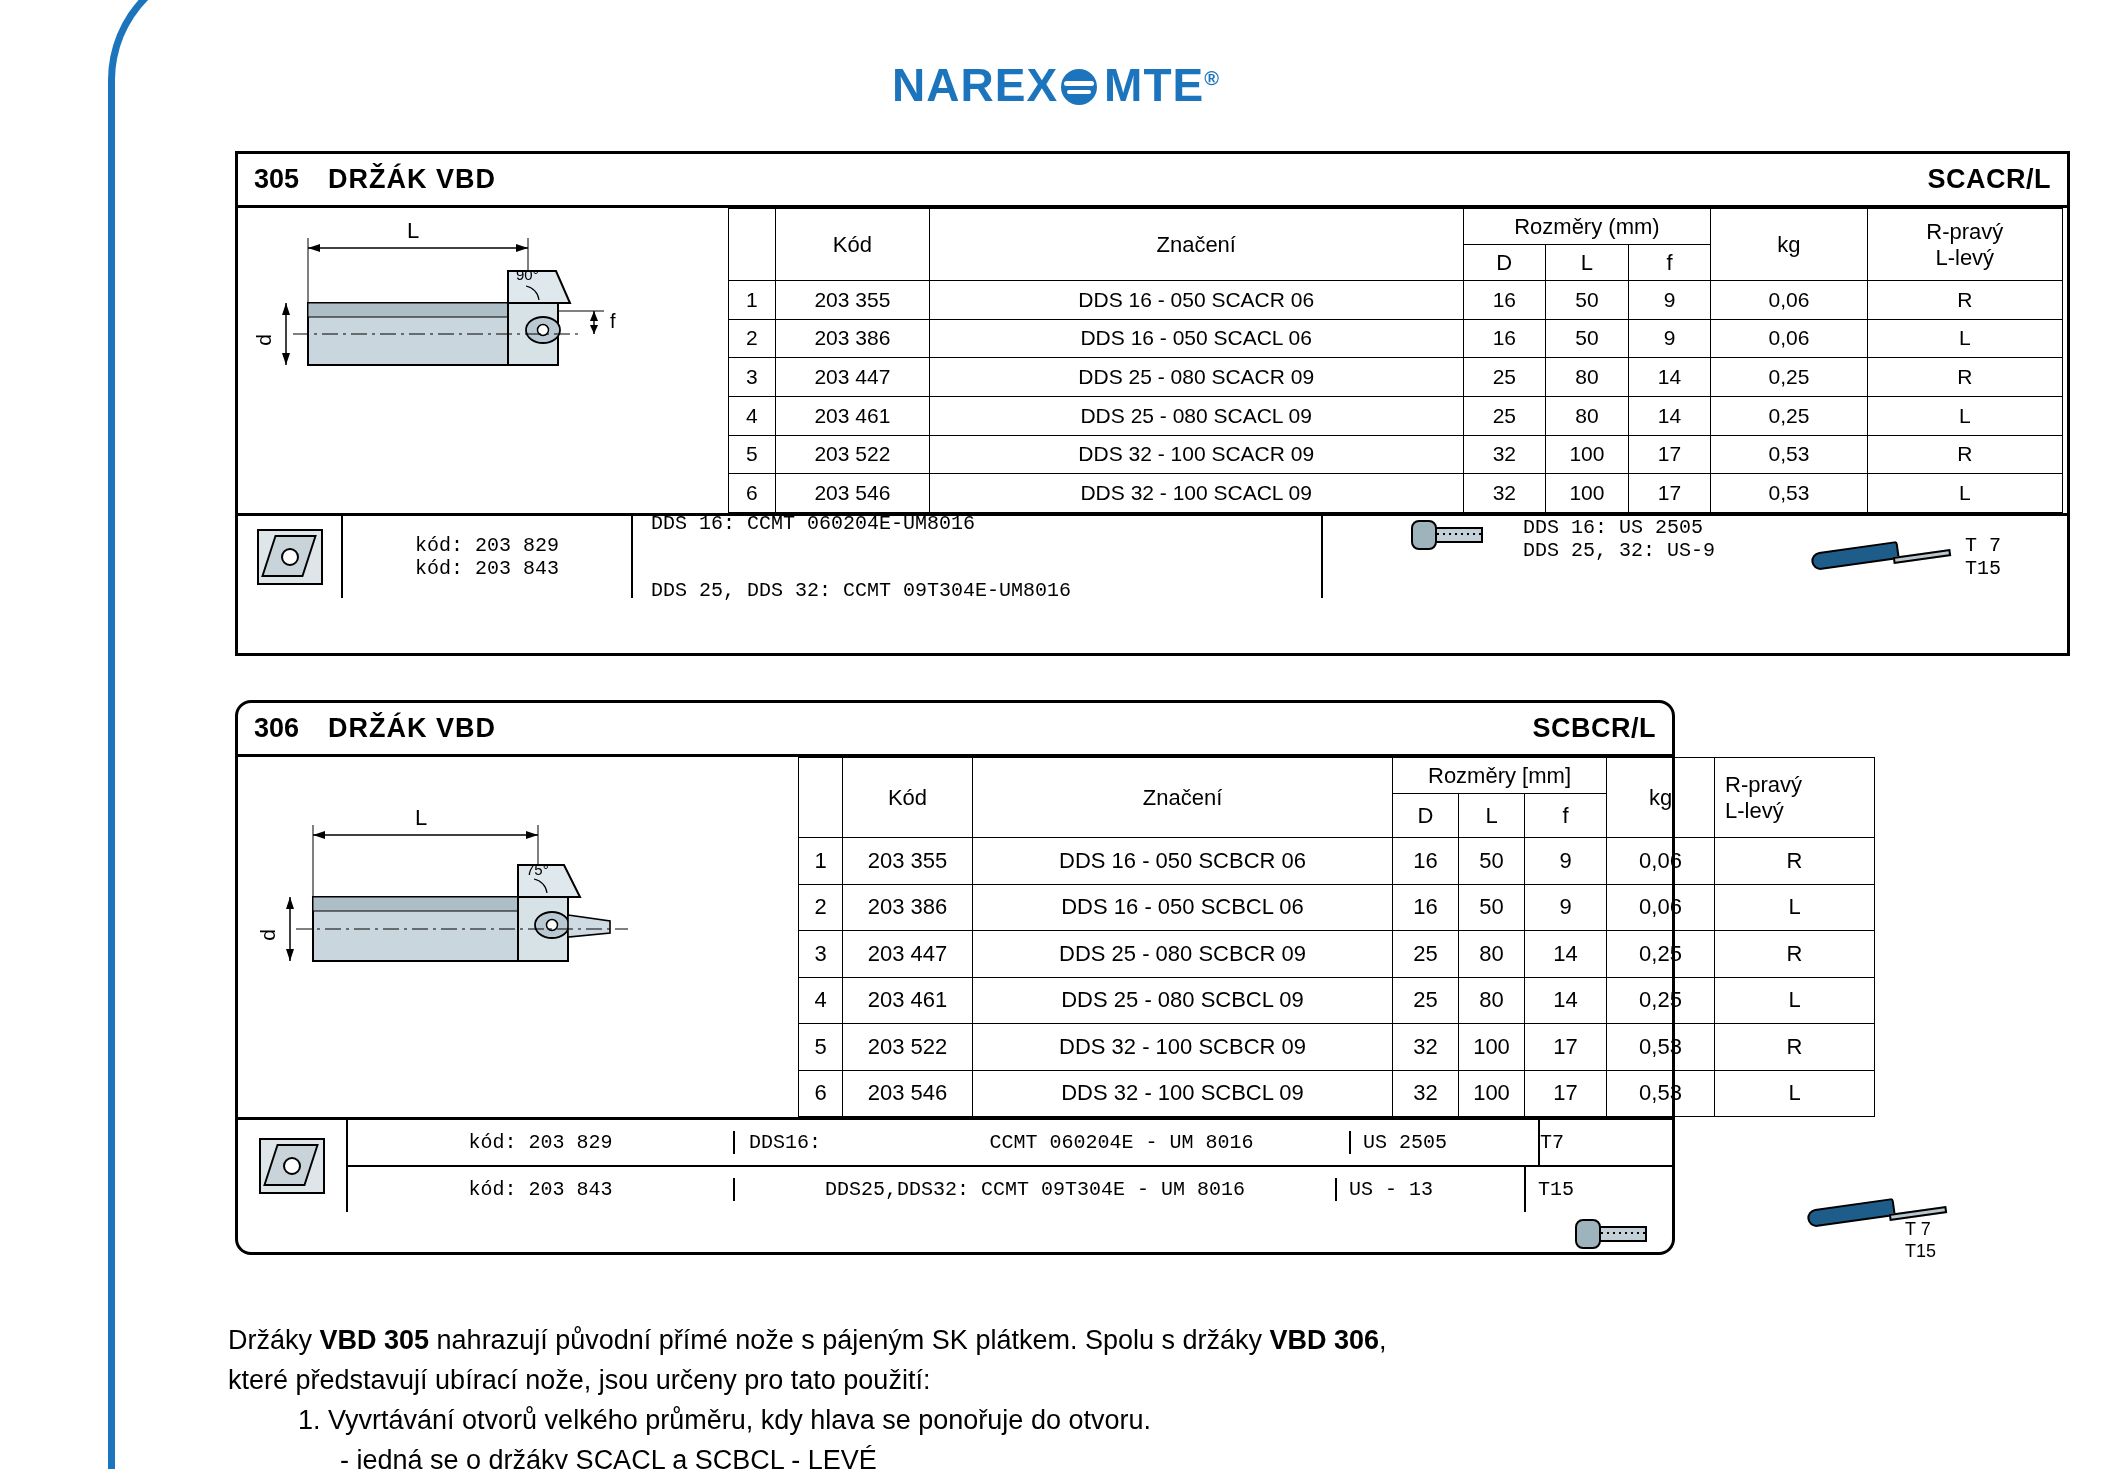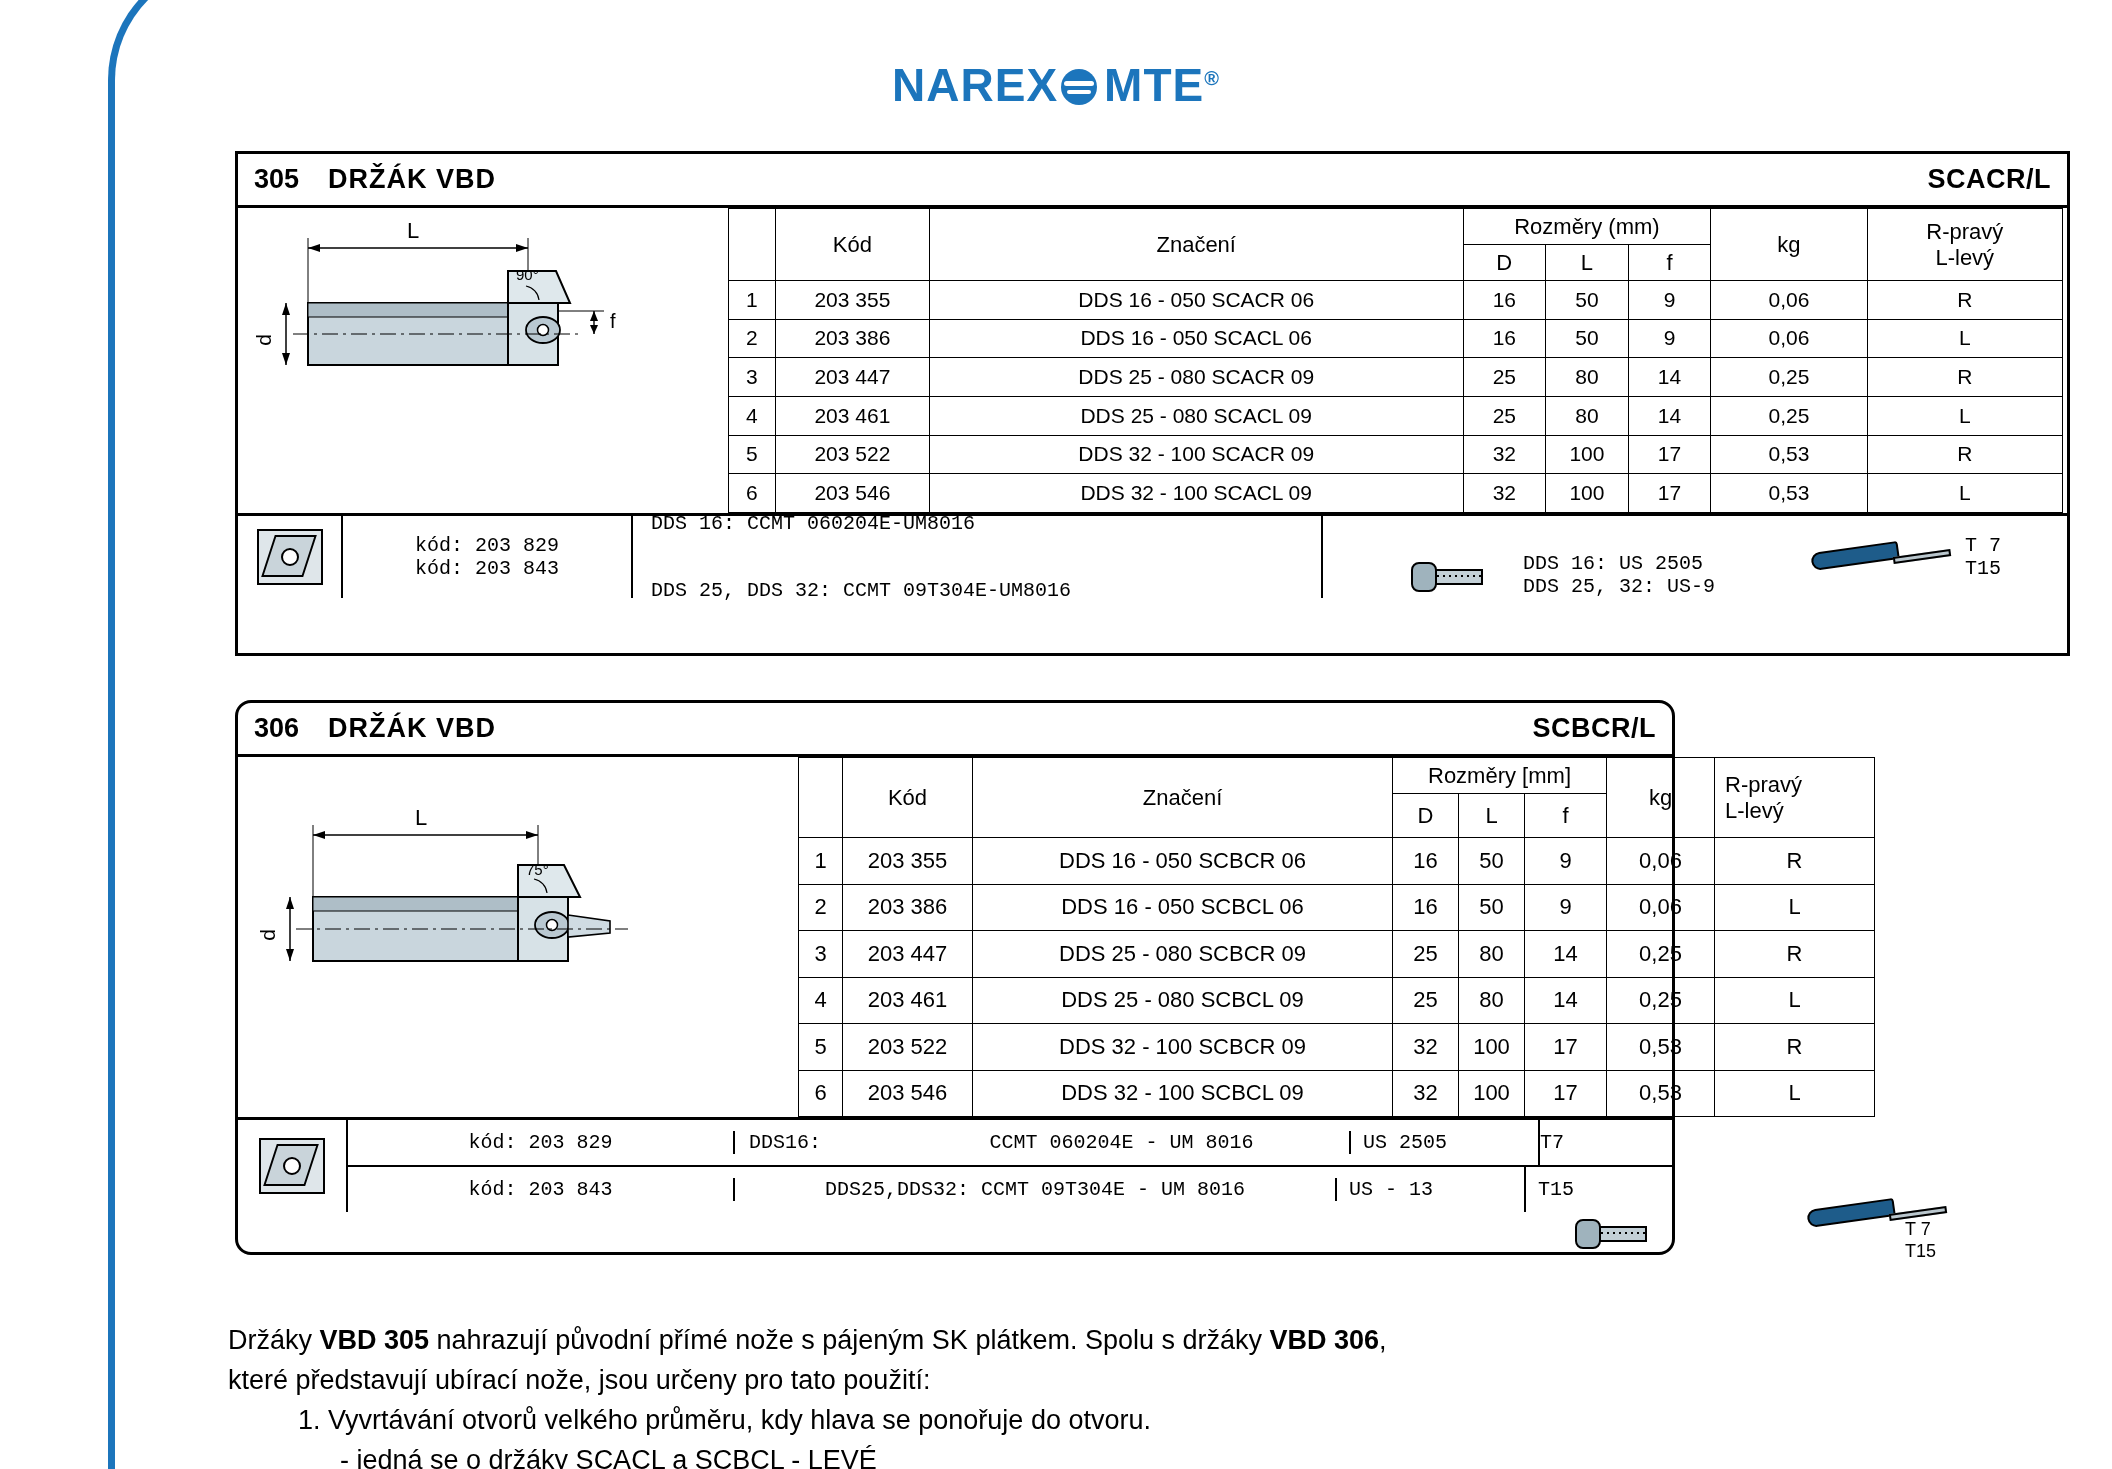--- a/index.html
+++ b/index.html
@@ -388,21 +388,21 @@
       </div>
     </div>
     <div class="foot-cell bordered" style="width:290px; align-items:center;">
       <div>kód: 203 829</div>
       <div>kód: 203 843</div>
     </div>
     <div class="foot-cell bordered" style="width:690px; padding-left:18px;gap:44px;">
       <div>DDS 16: CCMT 060204E-UM8016</div>
       <div>DDS 25, DDS 32: CCMT 09T304E-UM8016</div>
     </div>
-    <div class="foot-cell" style="width:420px; flex-direction:row; align-items:flex-end; gap:36px; padding-left:60px;">
+    <div class="foot-cell" style="width:420px; flex-direction:row; align-items:flex-start; gap:36px; padding-left:60px;">
       <div class="screw">
         <span class="head"></span>
           <span class="shaft"></span>
       </div>
       <div>
         <div>DDS 16: US 2505</div>
         <div>DDS 25, 32: US-9</div>
       </div>
     </div>
     <div class="foot-cell" style="flex:1; flex-direction:row; align-items:center; gap:6px;">

